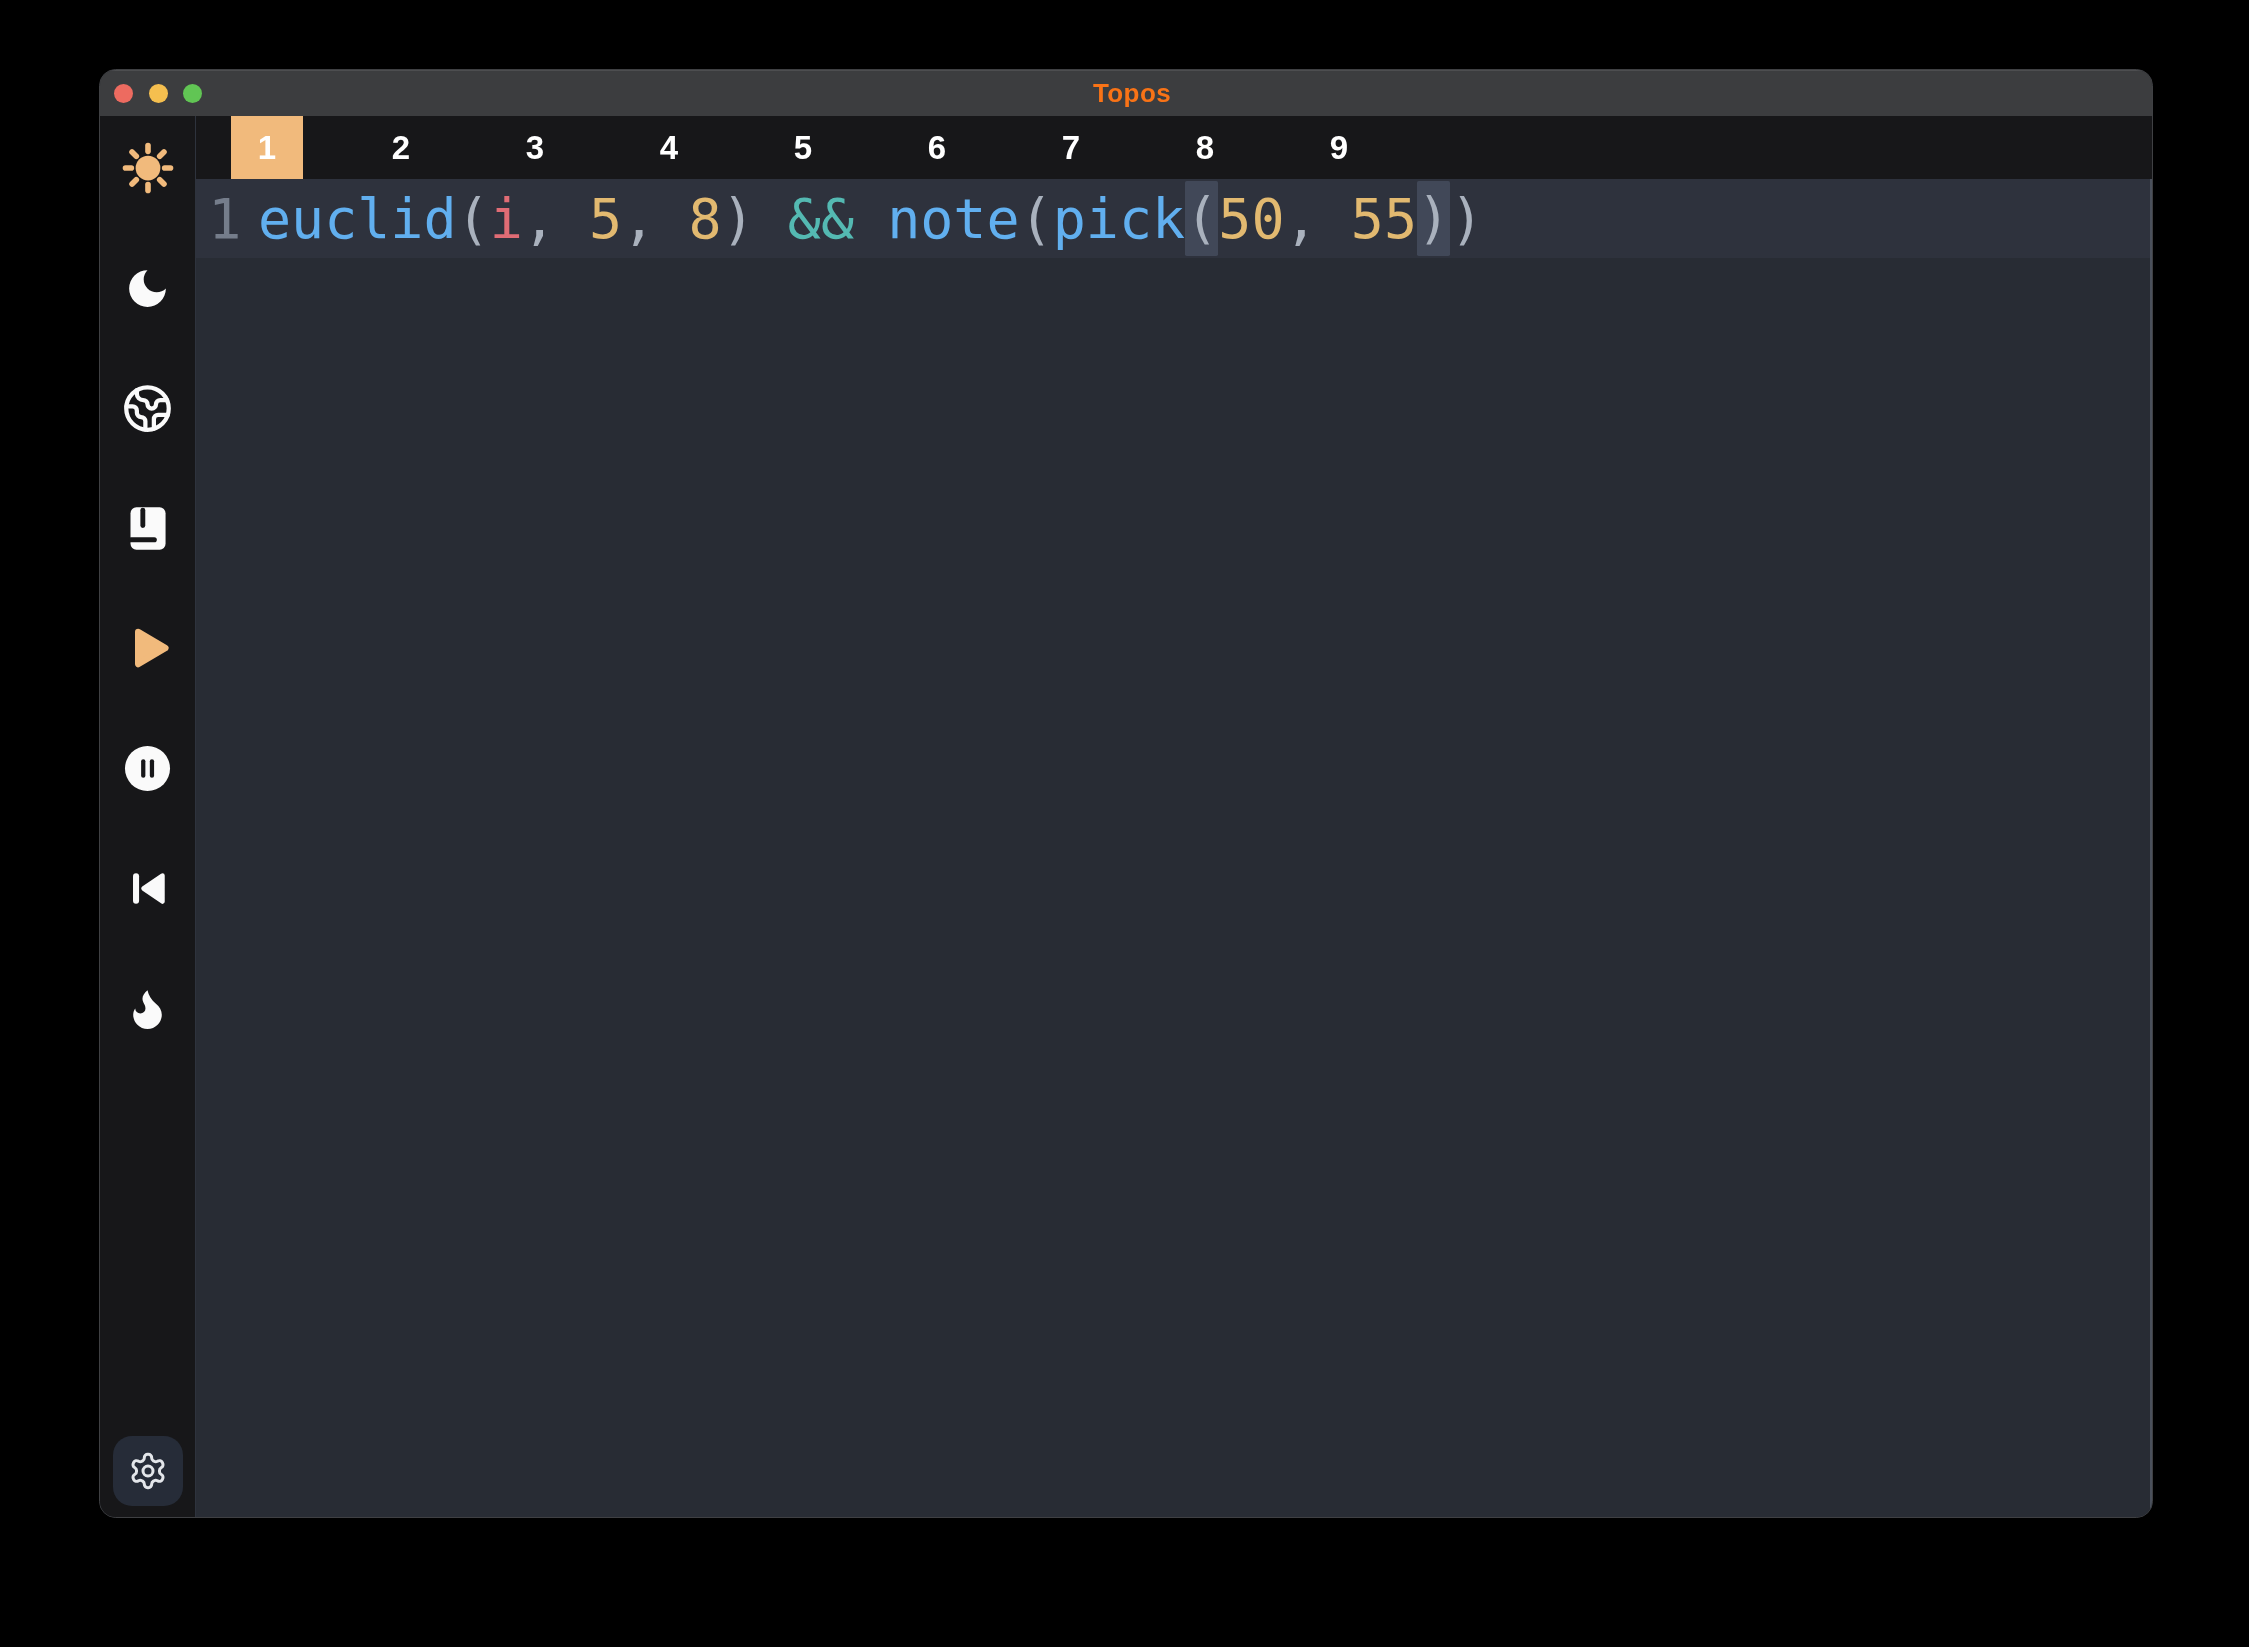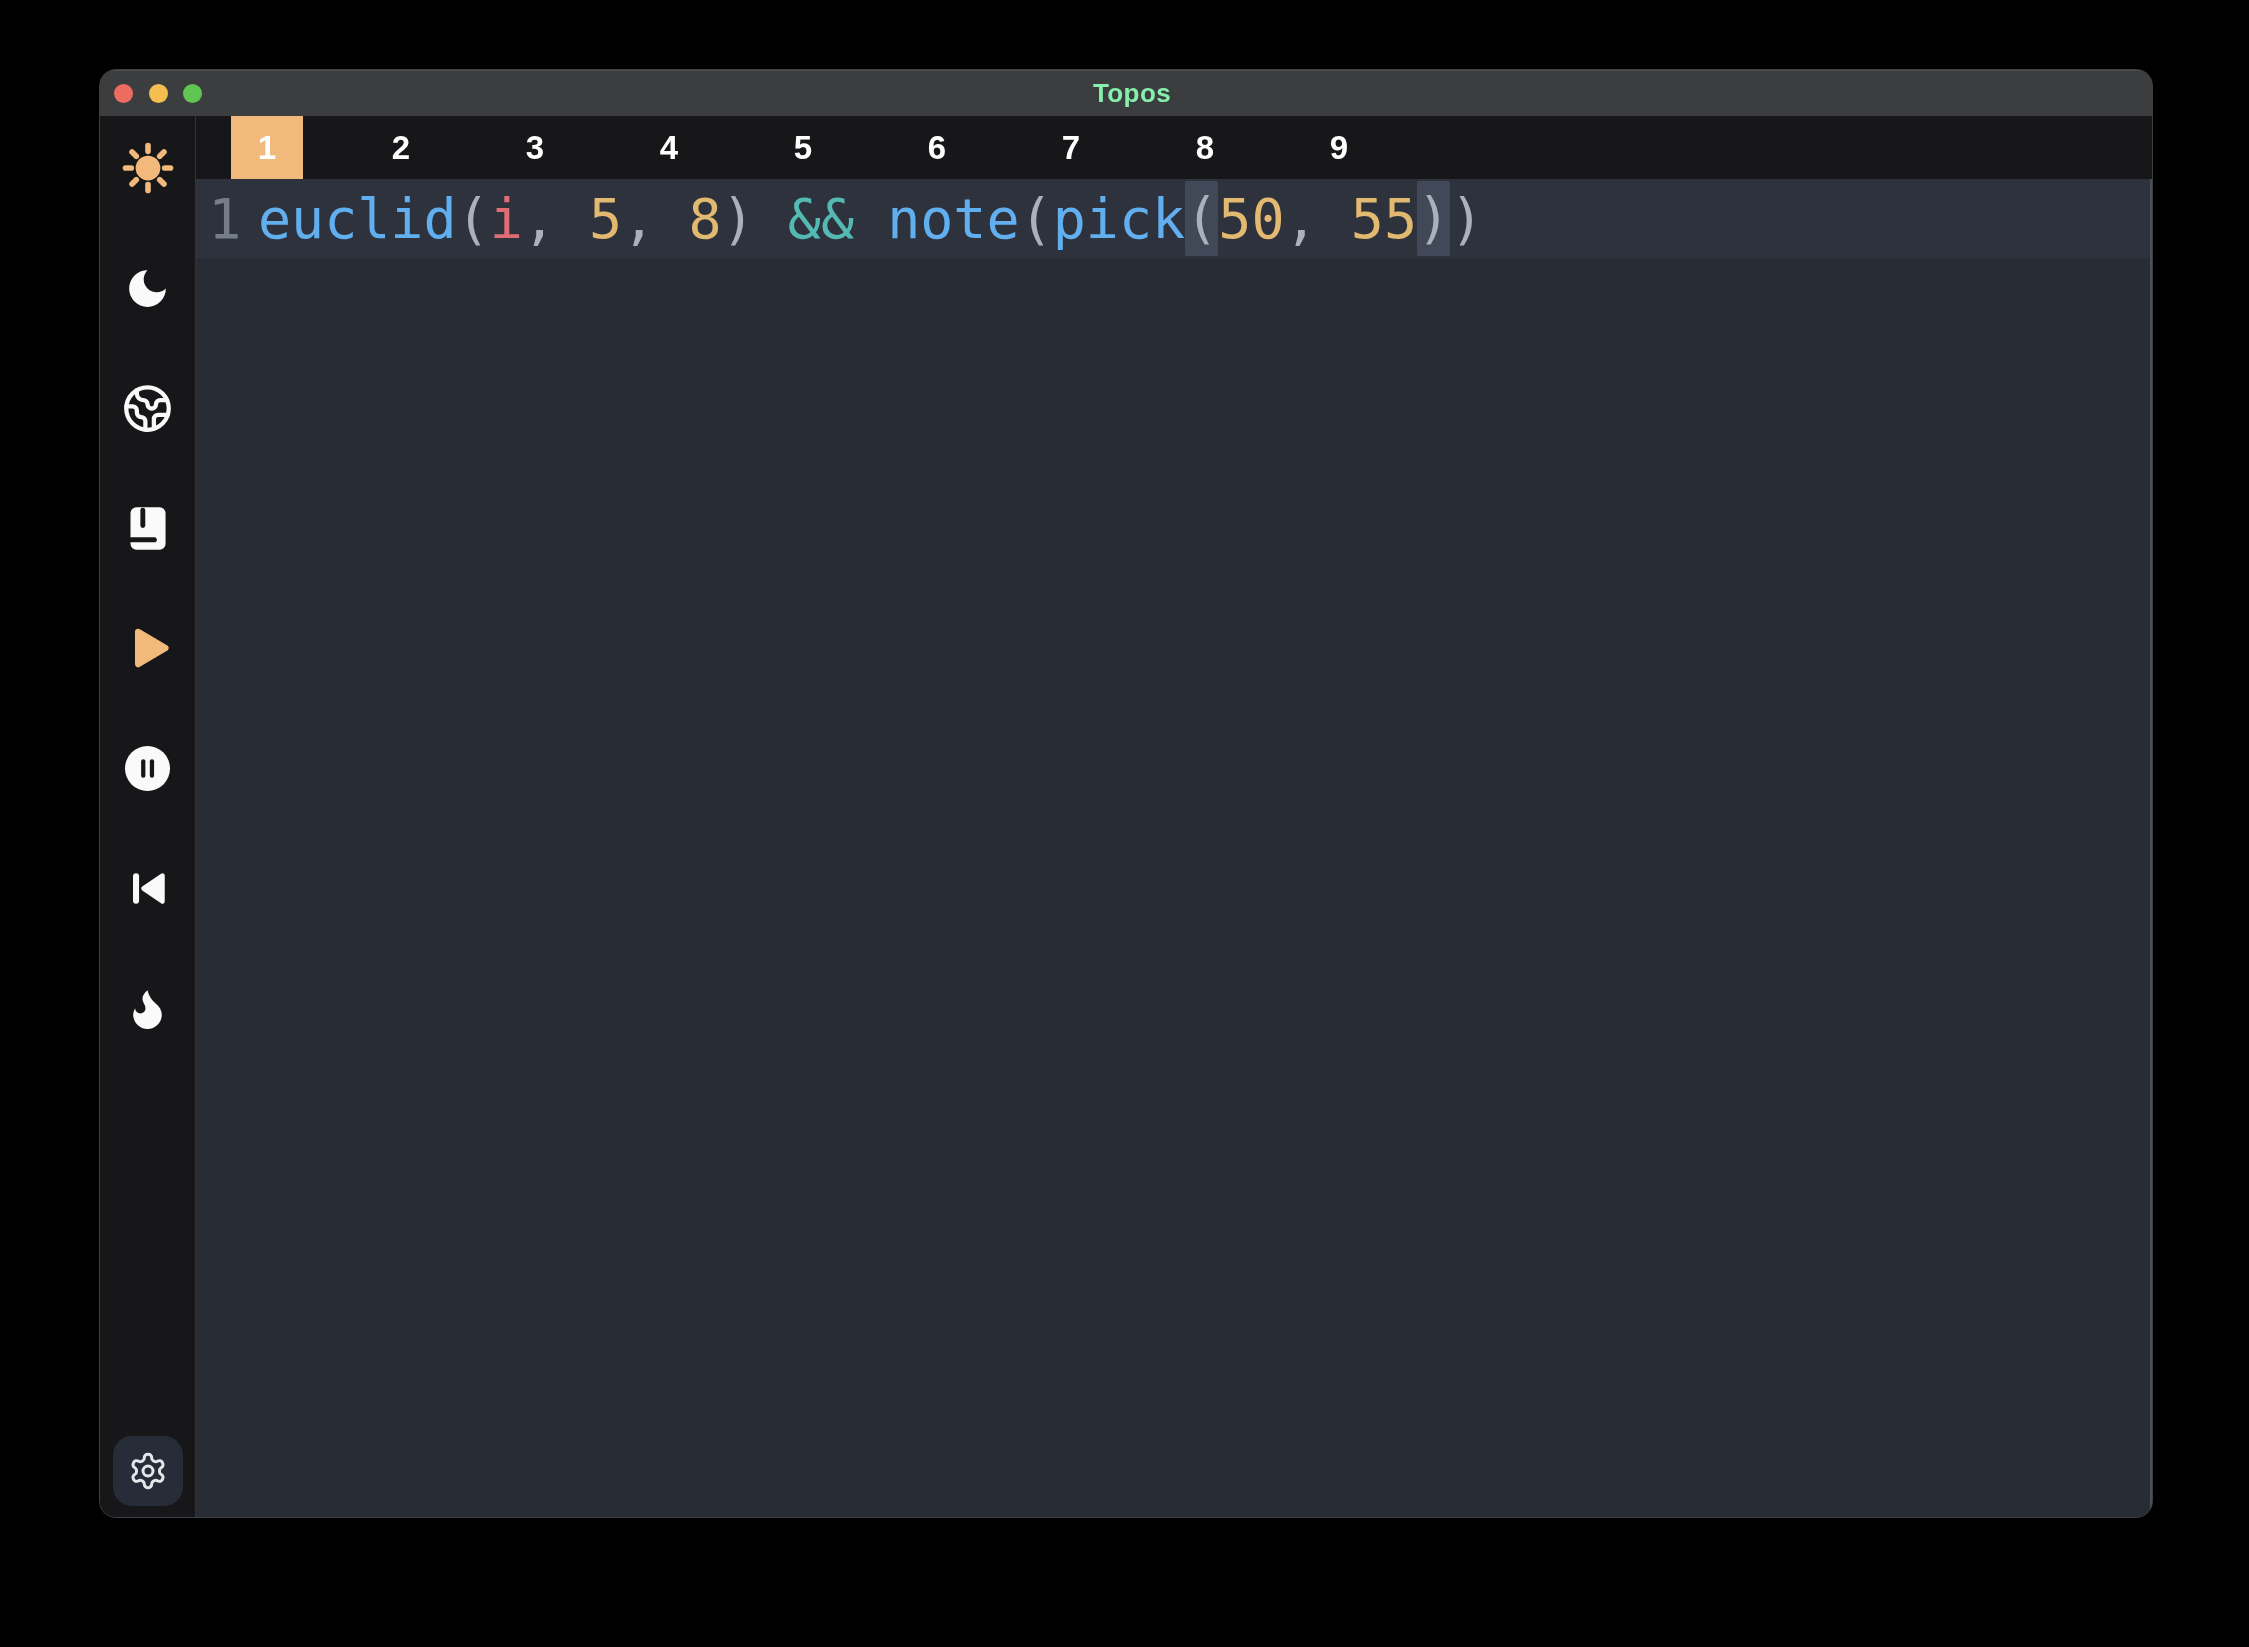--- a/index.html
+++ b/index.html
@@ -24,21 +24,21 @@
   .titlebar{
     height:46px; flex:0 0 46px; background:var(--titlebar-bg);
     display:flex; align-items:center; position:relative;
     box-shadow: inset 0 0.9px 0 rgba(255,255,255,.09);
   }
   .traffic{ display:flex; gap:15.7px; margin-left:14px; z-index:2; }
   .tl{ width:19px; height:19px; border-radius:50%; display:block; }
   .tl.red{ background:var(--tl-red); } .tl.yellow{ background:var(--tl-yellow); } .tl.green{ background:var(--tl-green); }
   .title{
     position:absolute; left:0; right:0; text-align:center;
-    font-size:26px; font-weight:700; color:#86efac; letter-spacing:0.4px;margin-left:12px;
+    font-size:26px; font-weight:700; color:#f97316; letter-spacing:0.4px;margin-left:12px;
   }
 
   
   .content{ flex:1; display:flex; min-height:0; }
 
   
   .rail{
     width:96px; flex:0 0 96px; background:var(--rail-bg);
     border-right:1.7px solid #2e333d;
     display:flex; flex-direction:column; align-items:center;

